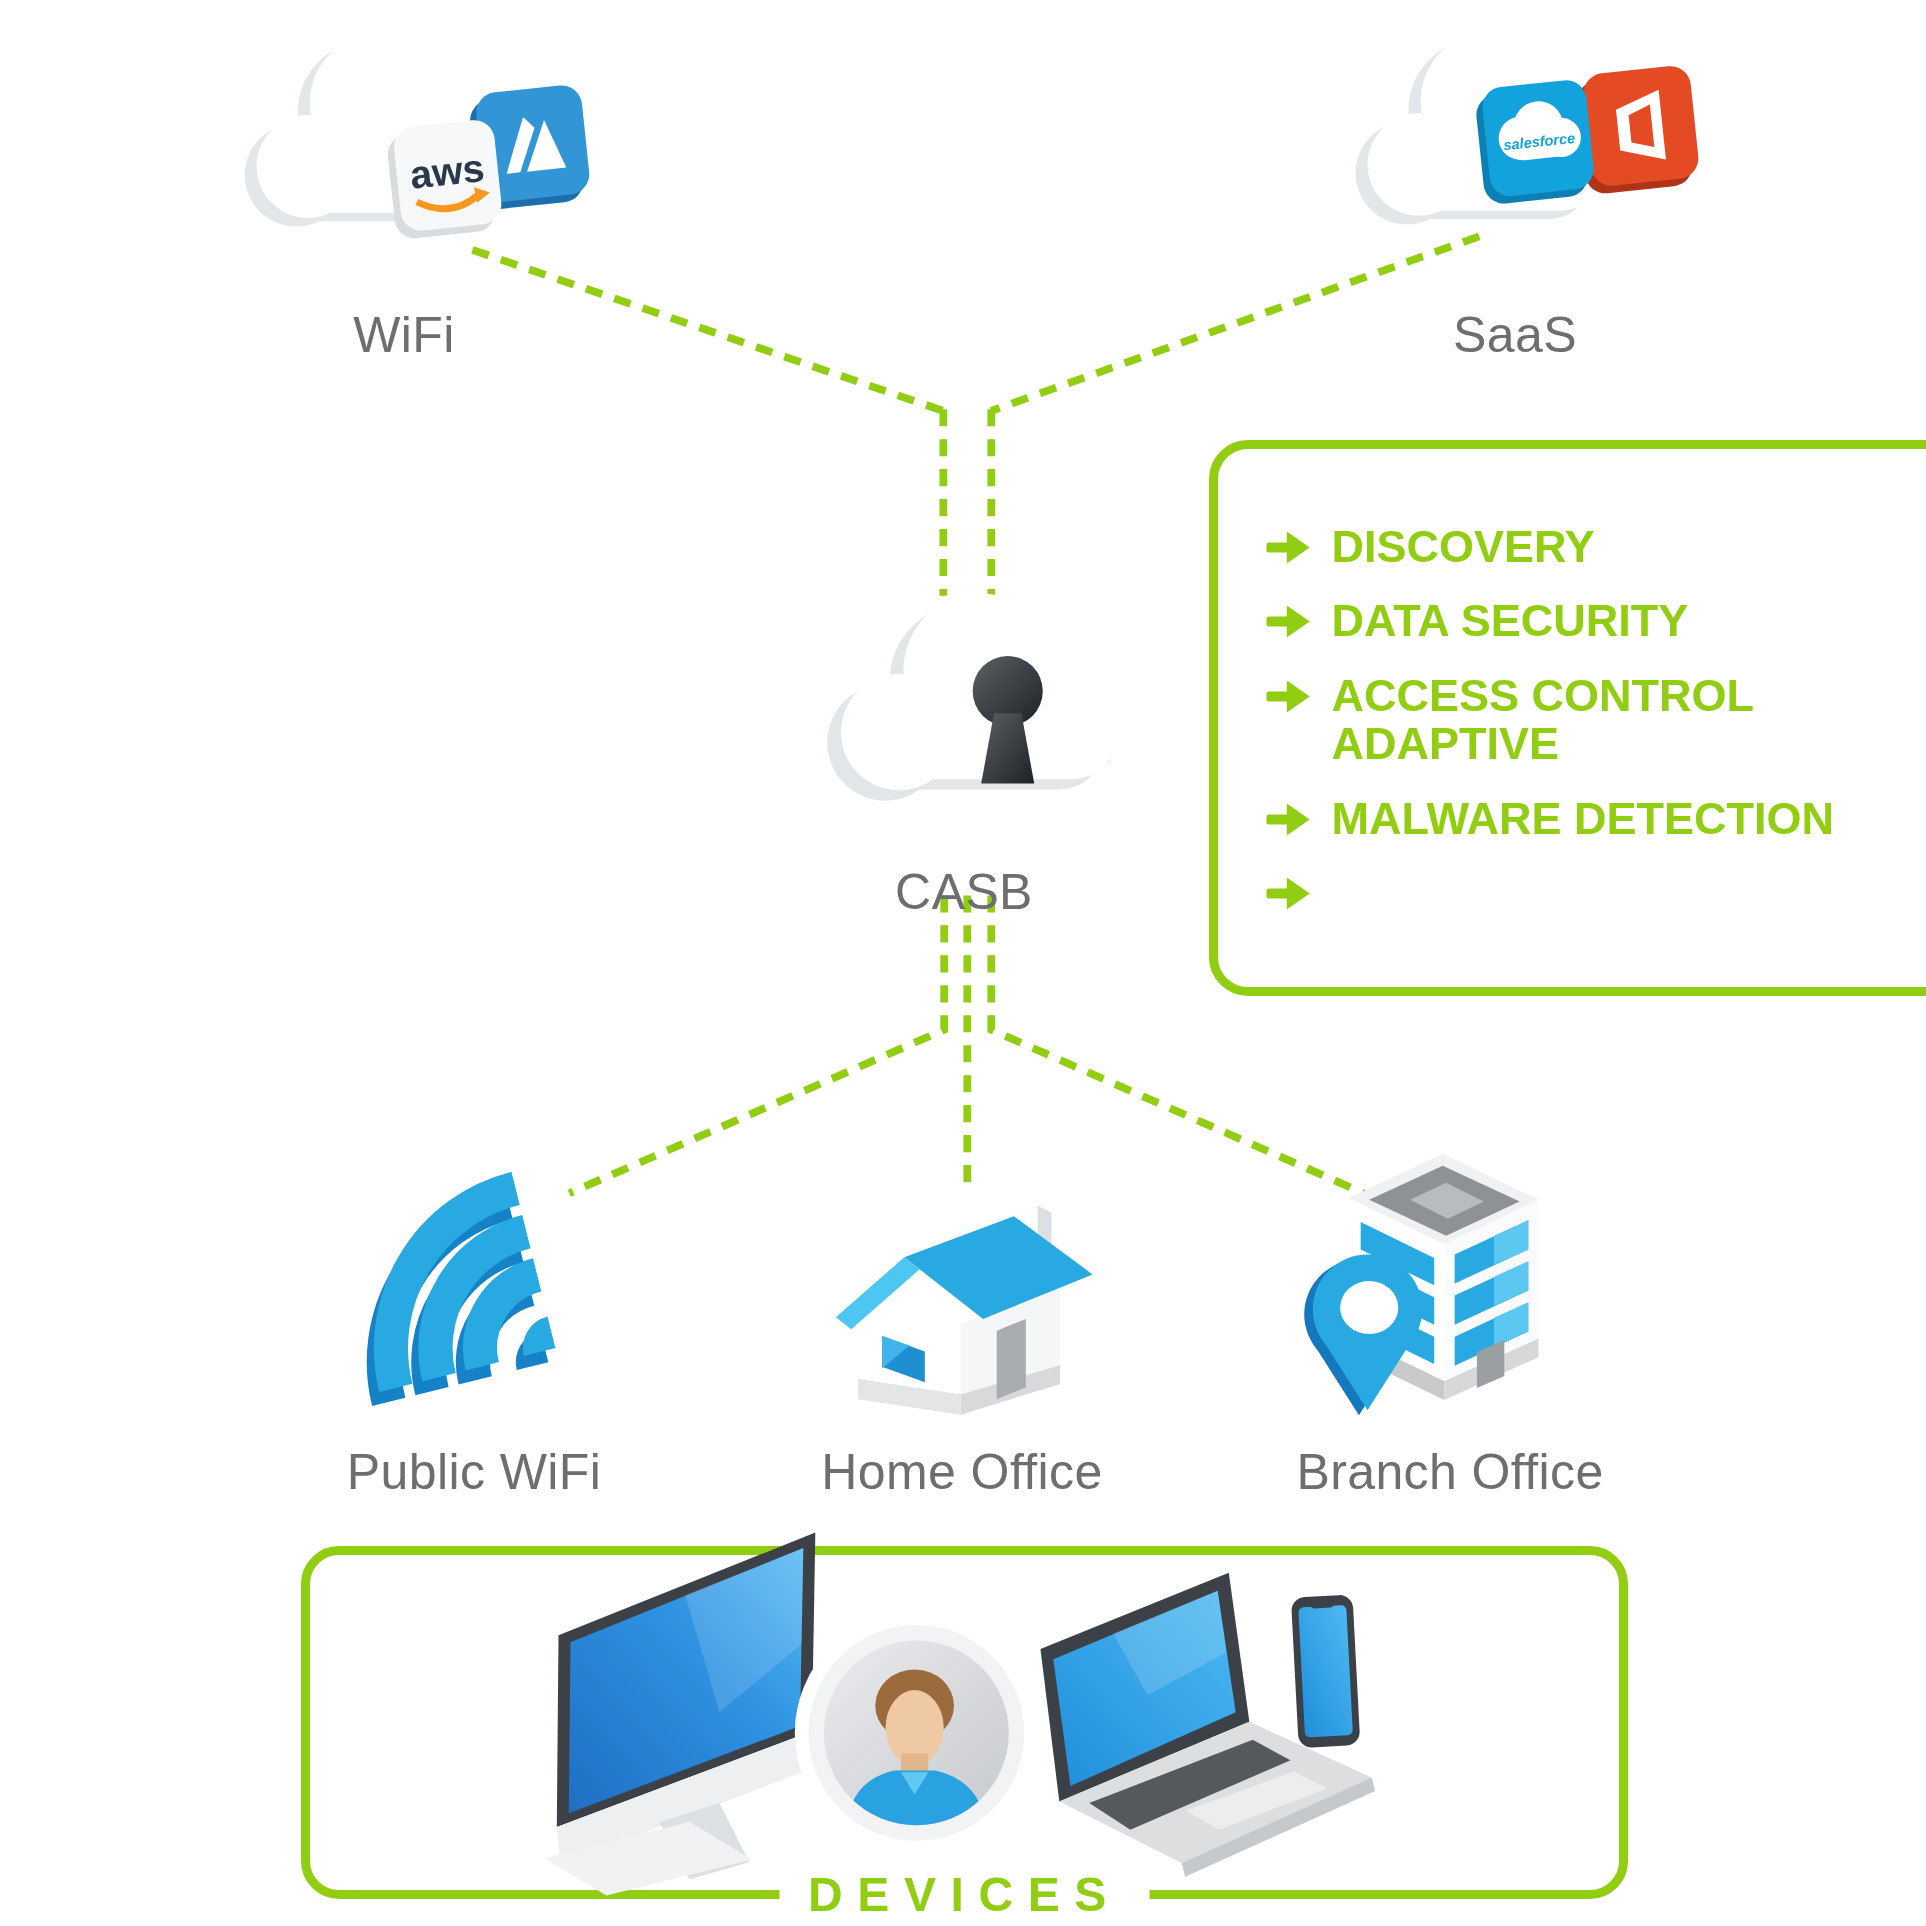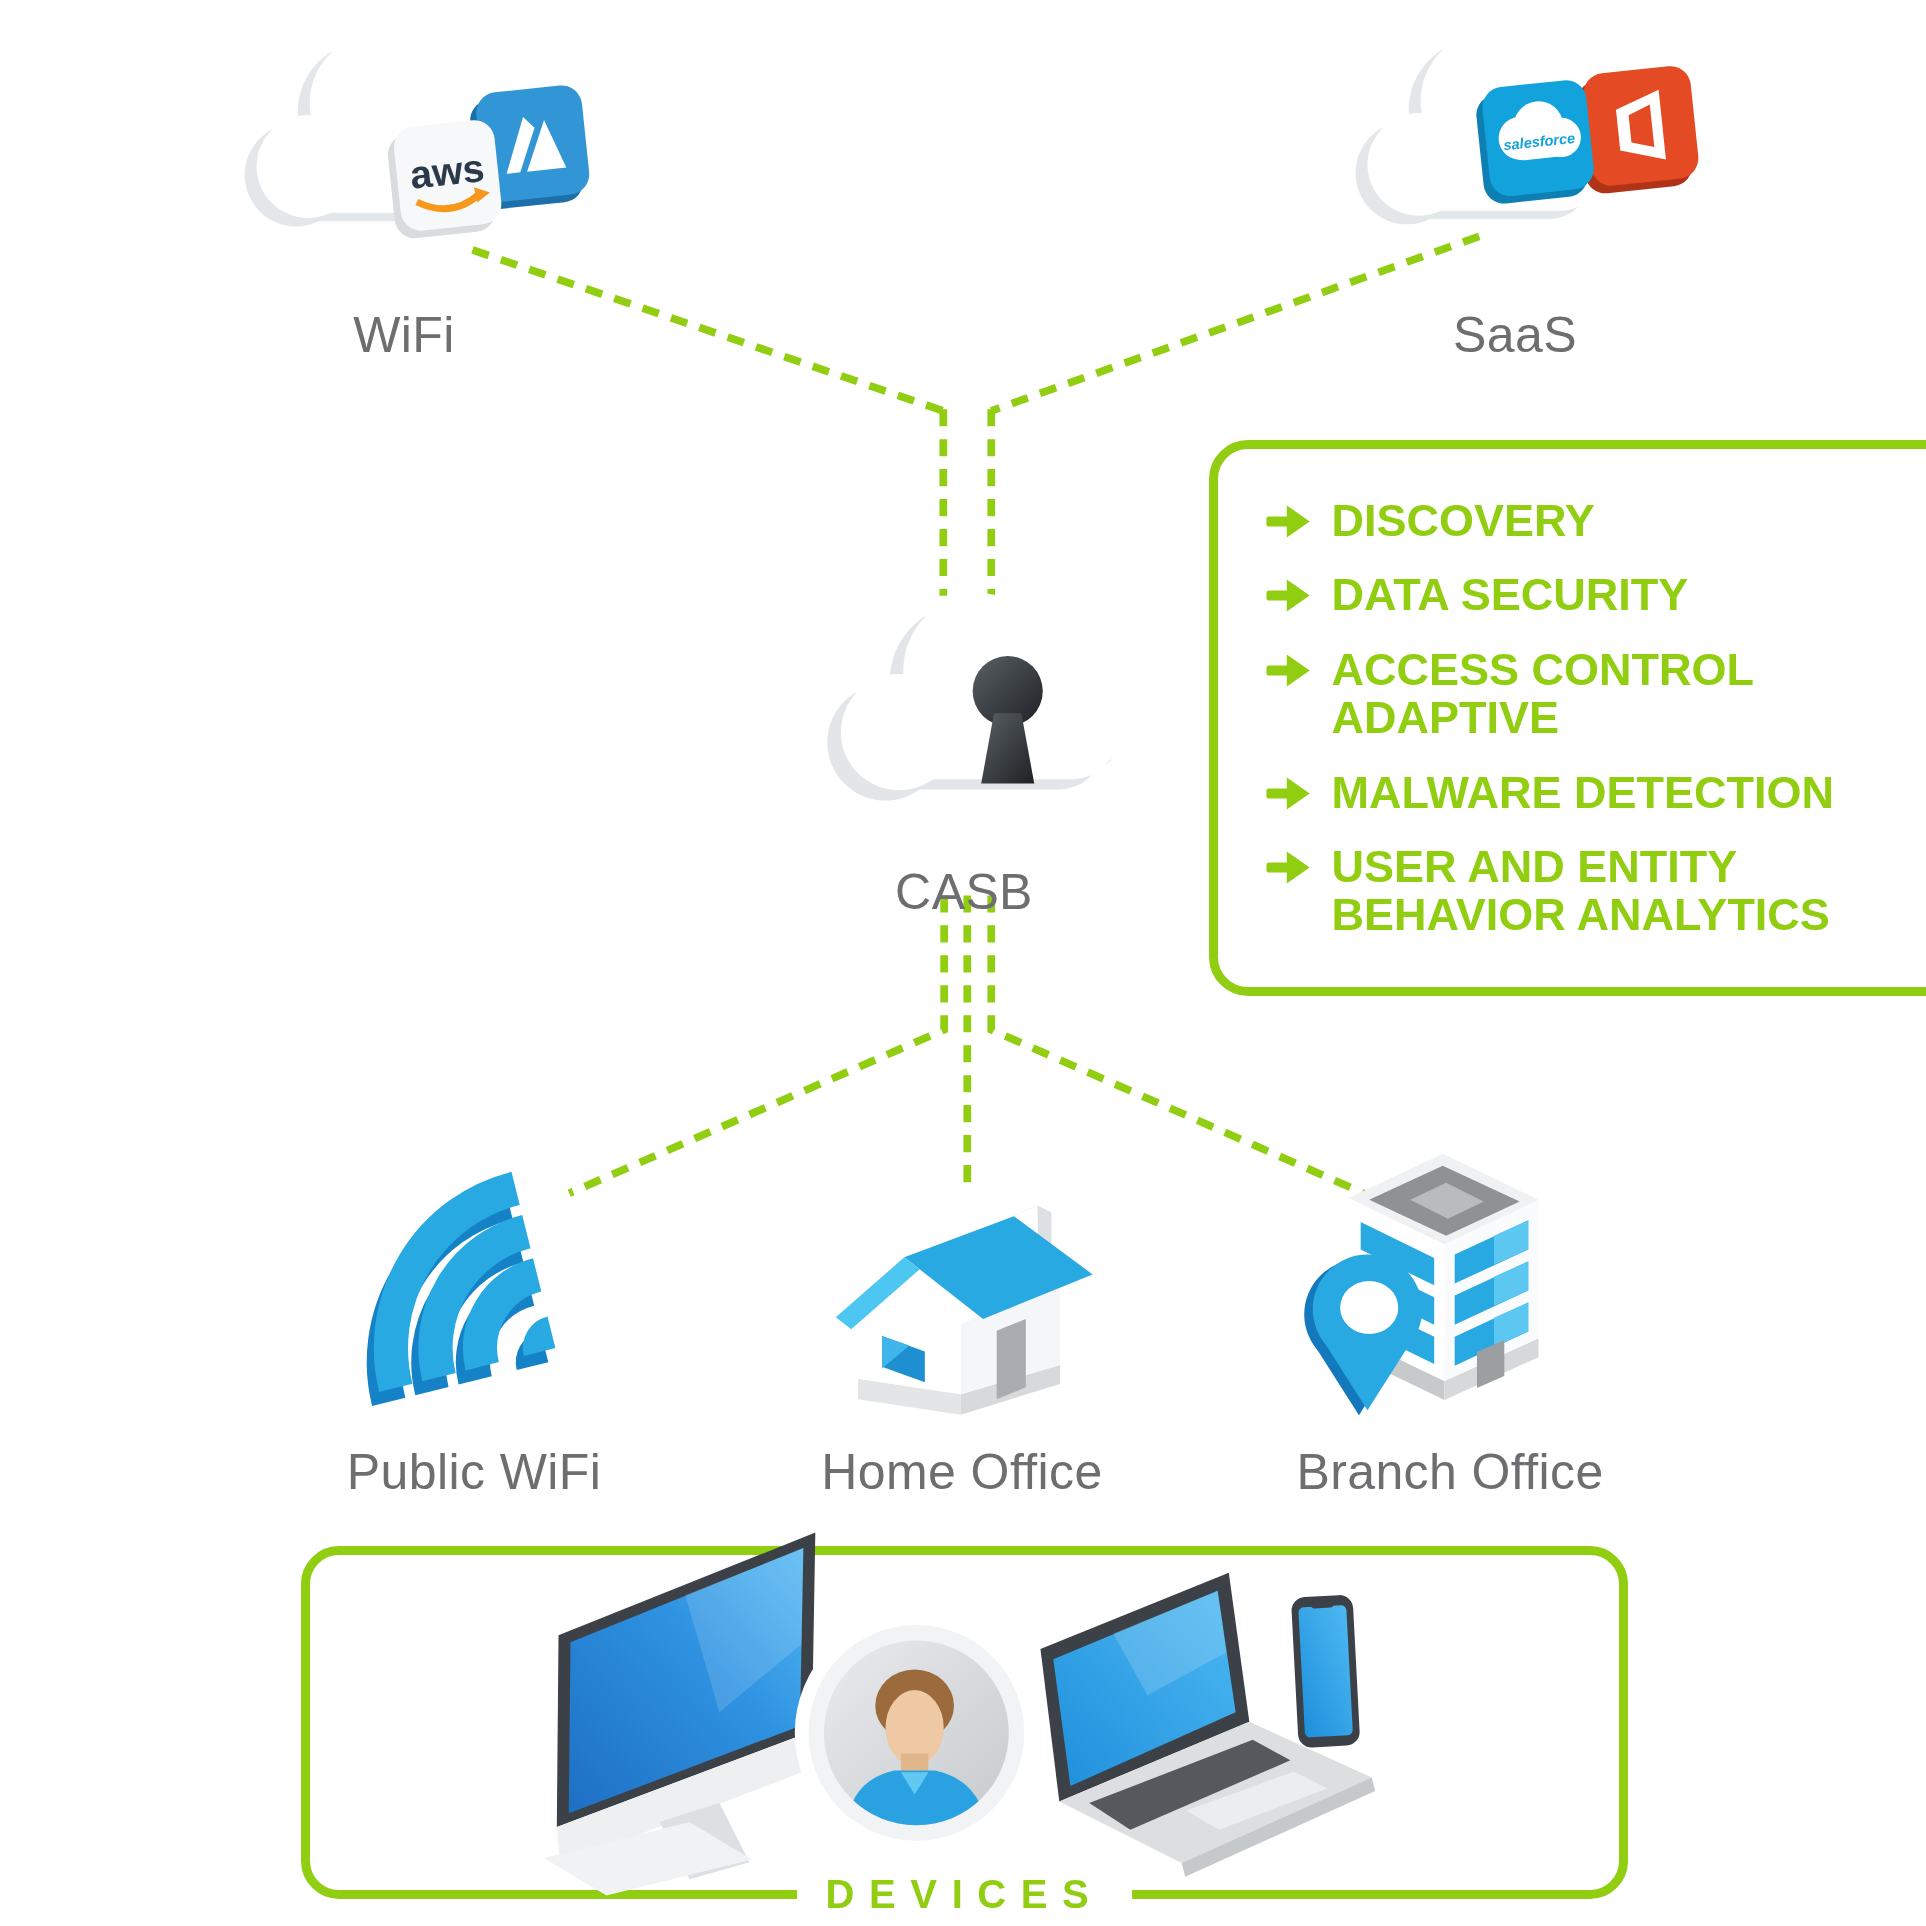--- a/index.html
+++ b/index.html
@@ -28,21 +28,21 @@
   .ftext span{display:block;}
   
   .devices-box{
     position:absolute;left:301px;top:1546px;width:1327px;height:353px;
     box-sizing:border-box;border:9.4px solid #91CD10;border-radius:38px;
     z-index:1;background:#fff;
   }
   .devices-label{
     position:absolute;left:50%;bottom:-33px;transform:translateX(-50%);
     background:#ffffff;padding:0 29px;z-index:3;
-    font-weight:bold;font-size:40px;line-height:57px;color:#91CD10;
+    font-weight:bold;font-size:48px;line-height:57px;color:#91CD10;
     letter-spacing:14.6px;white-space:nowrap;
   }
   .devices-cluster{position:absolute;left:514px;top:1524px;z-index:2;}
 </style>
 </head>
 <body>
 
 <div class="canvas">
 
   <svg class="connectors" width="1926" height="1926" viewBox="0 0 2250 2250">
@@ -196,24 +196,20 @@
       </svg>
       <div class="ftext">
           <span>MALWARE DETECTION</span>
         </div>
     </div>
     <div class="feat">
       <svg class="arrow" width="45" height="39" viewBox="0 0 52 46">
         <rect x="0" y="17" width="30" height="12" rx="3" fill="#91CD10"></rect>
           <polygon points="24,4 51,23 24,42" fill="#91CD10"></polygon>
       </svg>
-      <div class="ftext">
-        <span>USER AND ENTITY</span>
-        <span>BEHAVIOR ANALYTICS</span>
-      </div>
     </div>
   </div>
 
   <svg class="icon-svg" style="left:325px;top:1164px;" width="283" height="257" viewBox="0 0 330 300">
     <g transform="rotate(-14 165 150)">
       <g stroke="#1581C6" stroke-width="40" fill="none" transform="translate(-12,14)">
         <path d="M 58 238 A 192 192 0 0 1 250 46"></path>
         <path d="M 110 238 A 140 140 0 0 1 250 98"></path>
         <path d="M 162 238 A 88 88 0 0 1 250 150"></path>
       </g>

